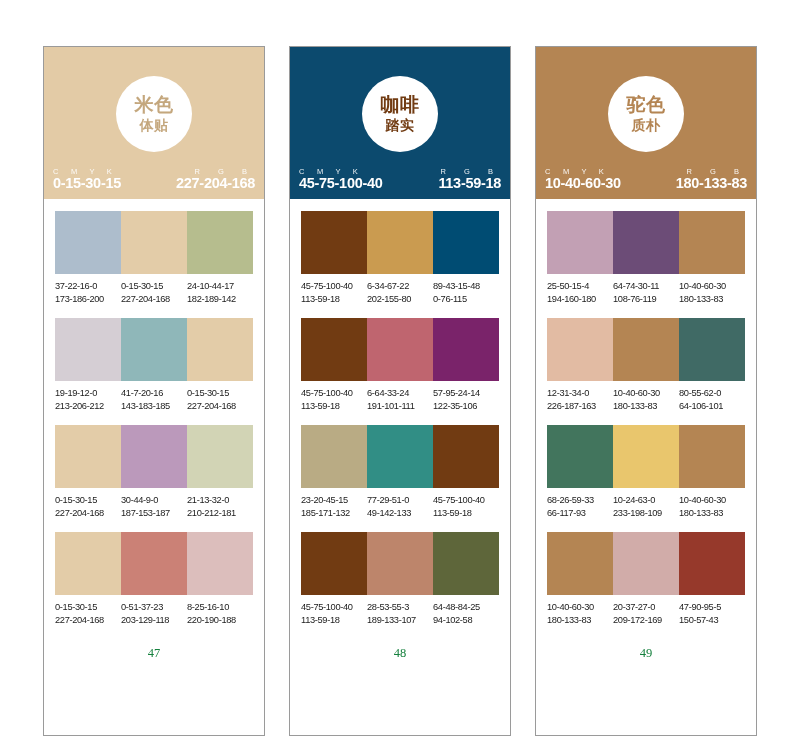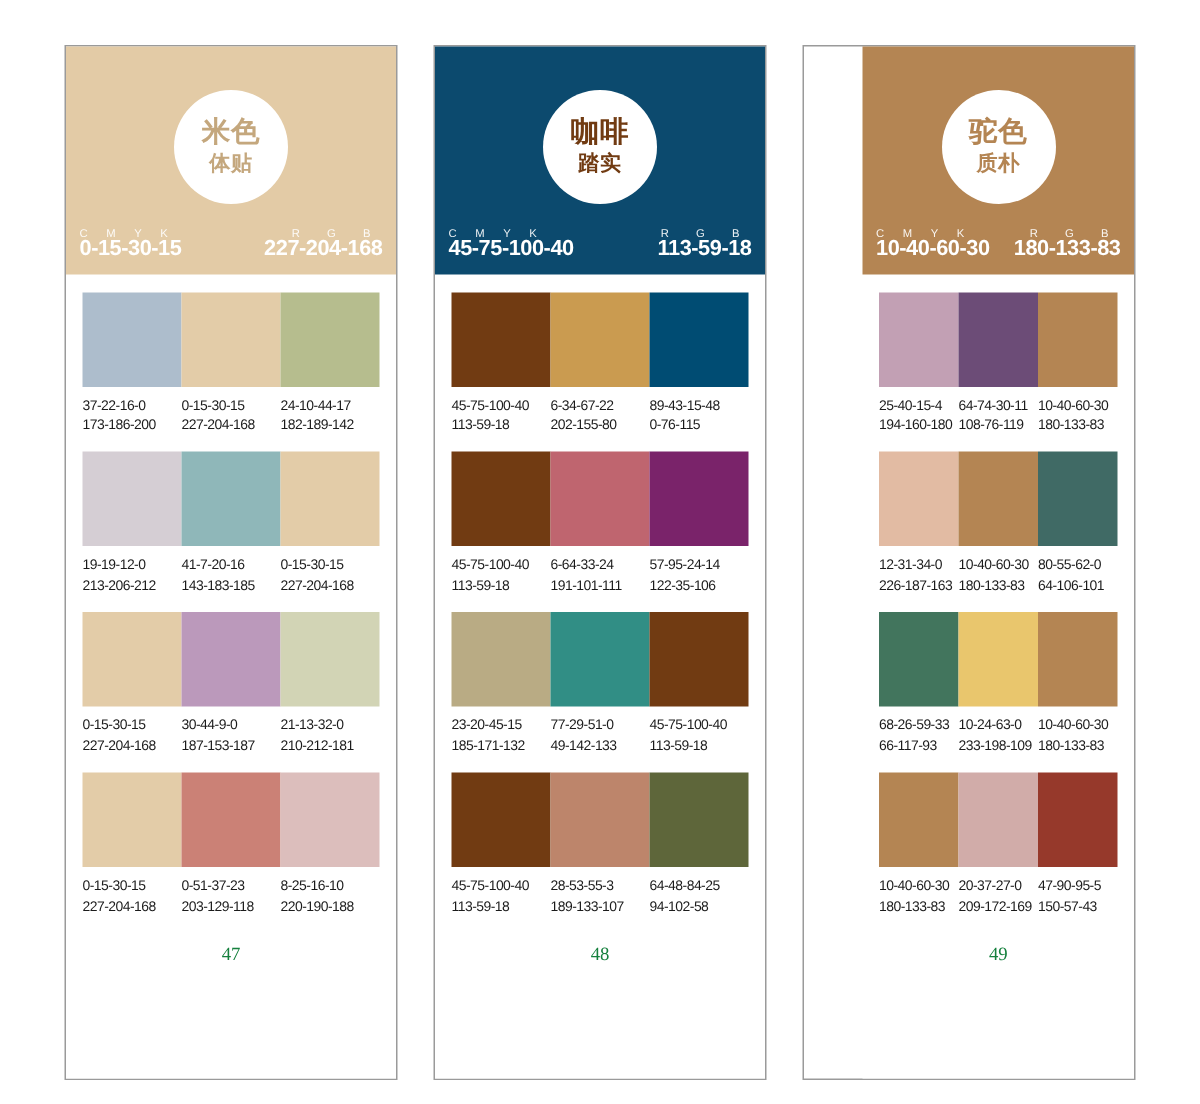--- a/index.html
+++ b/index.html
@@ -8,21 +8,21 @@
     background: #ffffff;
     font-family: "Liberation Sans", sans-serif;
     overflow: hidden;
   }
   #page {
     position: relative;
     width: 800px; height: 736px;
     background: #ffffff;
     display: flex;
     justify-content: center;
-    align-items: center;
+    align-items: flex-end;
     gap: 24px;
     padding-top: 13px;
   }
   .card {
     width: 222px;
     height: 690px;
     background: #ffffff;
     border: 1px solid #9a9a9a;
     display: flex;
     flex-direction: column;
@@ -328,21 +328,21 @@
             </div>
             <div class="label-cell">
               <div class="lbl">64-48-84-25</div>
               <div class="lbl">94-102-58</div>
             </div>
           </div>
         </div>
         <div class="page-number">48</div>
       </div>
     </div>
-    <div class="card" style="border-color: rgb(154, 154, 154); padding-left: 39px;">
+    <div class="card" style="border-color: rgb(154, 154, 154);">
       <div class="card-header" style="background: rgb(180, 133, 83);">
         <div class="badge">
           <div class="badge-line1" style="color: rgb(180, 133, 83);">驼色</div>
           <div class="badge-line2" style="color: rgb(180, 133, 83);">质朴</div>
         </div>
         <div class="header-codes">
           <div class="code-block">
             <div class="code-letters">C M Y K</div>
             <div class="code-value">10-40-60-30</div>
           </div>
@@ -354,21 +354,21 @@
       </div>
       <div class="card-body">
         <div class="swatch-row">
           <div class="swatches">
             <div class="swatch" style="background: rgb(194, 160, 180);"></div>
             <div class="swatch" style="background: rgb(108, 76, 119);"></div>
             <div class="swatch" style="background: rgb(180, 133, 83);"></div>
           </div>
           <div class="labels">
             <div class="label-cell">
-              <div class="lbl">25-40-15-4</div>
+              <div class="lbl">25-50-15-4</div>
               <div class="lbl">194-160-180</div>
             </div>
             <div class="label-cell">
               <div class="lbl">64-74-30-11</div>
               <div class="lbl">108-76-119</div>
             </div>
             <div class="label-cell">
               <div class="lbl">10-40-60-30</div>
               <div class="lbl">180-133-83</div>
             </div>

